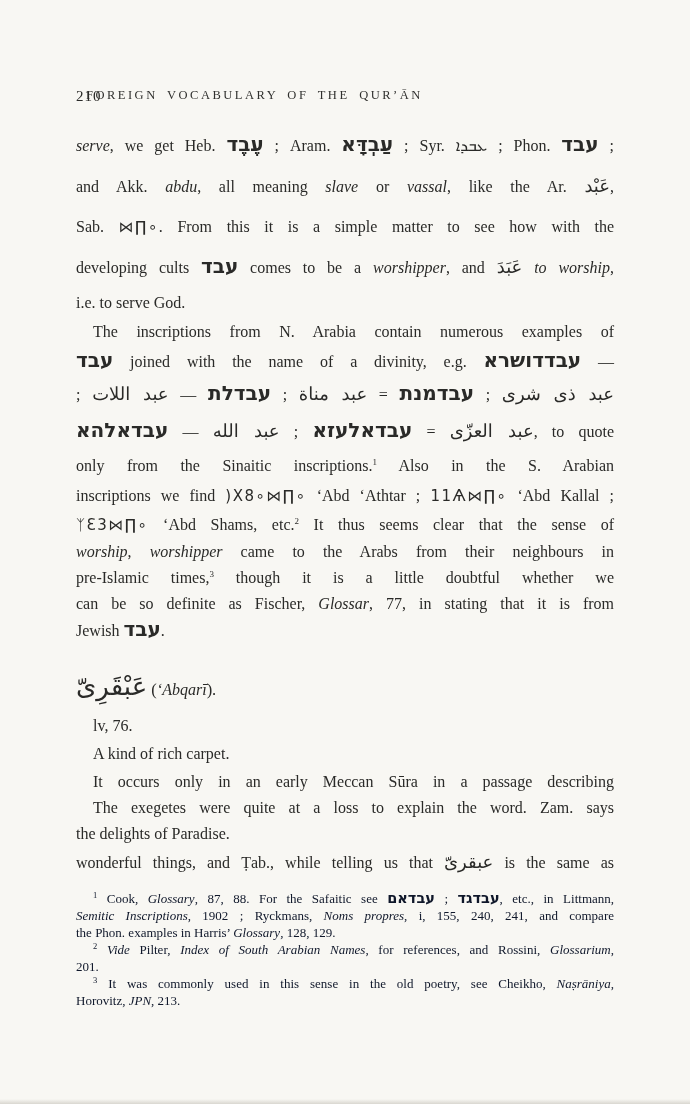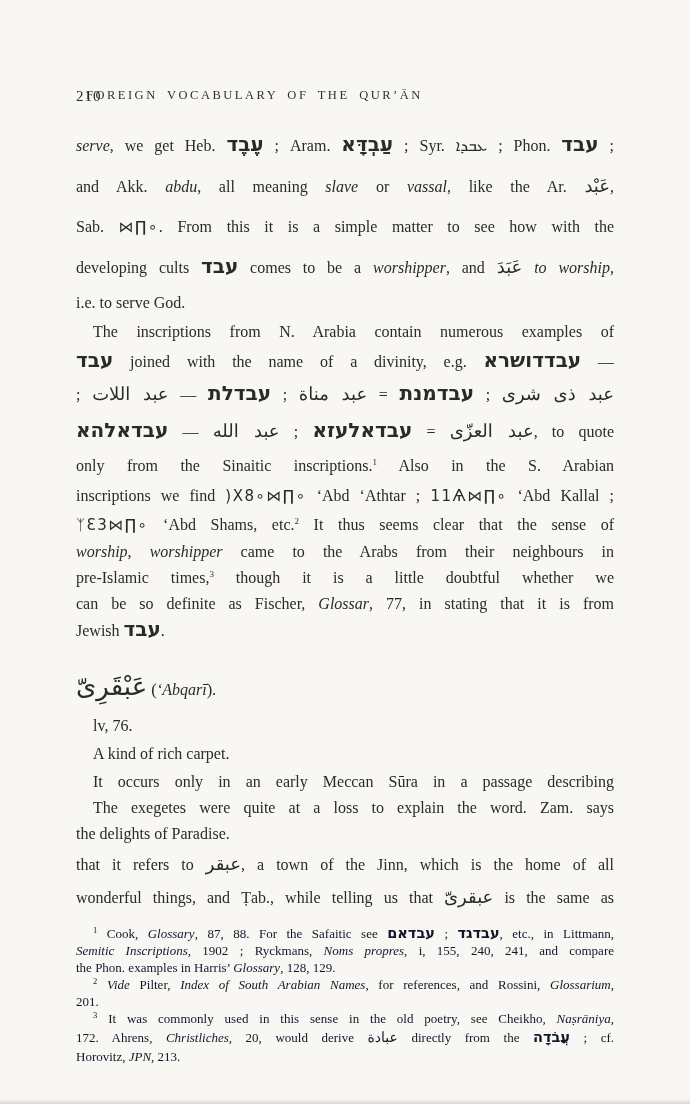--- a/index.html
+++ b/index.html
@@ -97,28 +97,26 @@
   </div>
 
   <div class="entry-head"><span class="seg arbig">عَبْقَرِىّ</span><span class="seg">  (</span><span class="seg i">‘Abqarī</span><span class="seg">).</span></div>
 
   <div class="sec">
     <div class="ln ind lh28"><span class="seg">lv, 76.</span></div>
     <div class="ln ind lh28"><span class="seg">A kind of rich carpet.</span></div>
     <div class="ln j ind lh27"><span class="seg">It occurs only in an early Meccan Sūra in a passage describing</span></div>
     <div class="ln j ind lh26"><span class="seg">The exegetes were quite at a loss to explain the word. Zam. says</span></div>
     <div class="ln lh26"><span class="seg">the delights of Paradise.</span></div>
-    <div class="ln j lh34"><span class="seg">that it refers to </span><span class="seg ar">عبقر</span><span class="seg">, a town of the Jinn, which is the home of all</span></div>
     <div class="ln j lh31"><span class="seg">wonderful things, and Ṭab., while telling us that </span><span class="seg ar">عبقرىّ</span><span class="seg"> is the same as</span></div>
   </div>
 
   <div class="fnsec">
     <div class="fln j ind"><span class="seg sup">1</span><span class="seg"> Cook, </span><span class="seg i">Glossary</span><span class="seg">, 87, 88.  For the Safaitic see </span><span class="seg heb">עבדאם</span><span class="seg"> ; </span><span class="seg heb">עבדגד</span><span class="seg">, etc., in Littmann,</span></div>
     <div class="fln j"><span class="seg i">Semitic Inscriptions</span><span class="seg">, 1902 ; Ryckmans, </span><span class="seg i">Noms propres</span><span class="seg">, i, 155, 240, 241, and compare</span></div>
     <div class="fln"><span class="seg">the Phon. examples in Harris’ </span><span class="seg i">Glossary</span><span class="seg">, 128, 129.</span></div>
     <div class="fln j ind"><span class="seg sup">2</span><span class="seg"> </span><span class="seg i">Vide</span><span class="seg"> Pilter, </span><span class="seg i">Index of South Arabian Names</span><span class="seg">, for references, and Rossini, </span><span class="seg i">Glossarium</span><span class="seg">,</span></div>
     <div class="fln"><span class="seg">201.</span></div>
     <div class="fln j ind"><span class="seg sup">3</span><span class="seg"> It was commonly used in this sense in the old poetry, see Cheikho, </span><span class="seg i">Naṣrāniya</span><span class="seg">,</span></div>
-    <div class="fln j lh21"><span class="seg">172.  Ahrens, </span><span class="seg i">Christliches</span><span class="seg">, 20, would derive </span><span class="seg ar">عبادة</span><span class="seg"> directly from the </span><span class="seg heb">עֲבֹדָה</span><span class="seg"> ; cf.</span></div>
     <div class="fln"><span class="seg">Horovitz, </span><span class="seg i">JPN</span><span class="seg">, 213.</span></div>
   </div>
 
 </div>
 
 </body></html>

